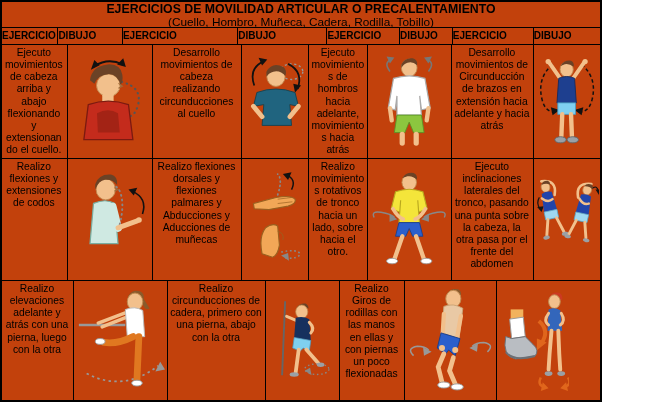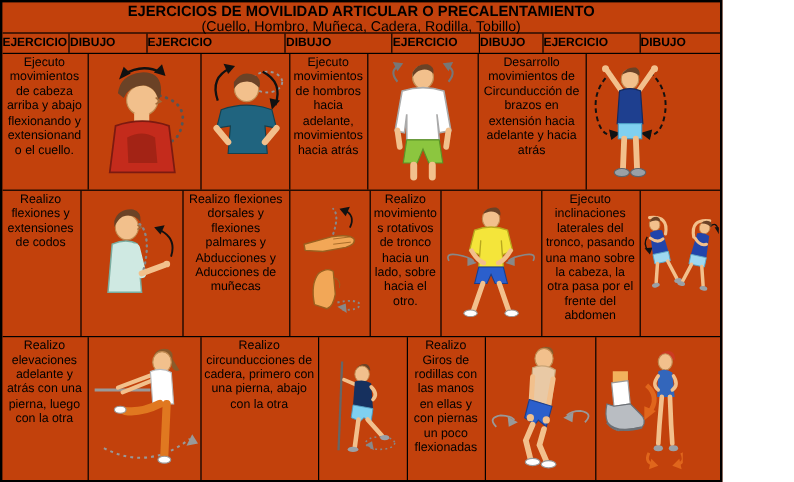--- a/index.html
+++ b/index.html
@@ -61,20 +61,21 @@
           <polygon points="53,76 49,67 60,66" fill="#555"></polygon>
           <ellipse cx="45" cy="36" rx="13.5" ry="13" fill="#F2C08C" stroke="#C08A50"></ellipse>
           <path d="M24 30 Q26 14 44 12 Q59 11 61 24 Q62 31 59 36 Q56 24 46 23 Q33 24 29 34 Z" fill="#6B4226"></path>
           <path d="M57 34 l4 3 -4 2" fill="none" stroke="#A06A3A" stroke-width="1.4"></path>
           <rect x="38" y="47" width="13" height="8" fill="#F2C08C"></rect>
           <path d="M22 58 Q45 50 68 58 L73 98 L17 98 Z" fill="#C42B1C" stroke="#7C1A10" stroke-width="1.5"></path>
           <path d="M32 68 Q45 61 56 68 L58 90 L33 90 Z" fill="#A32315"></path>
         </g>
       </svg>
     </div>
+    <div class="cell ex bw3">Desarrollo movimientos de cabeza realizando circunducciones al cuello</div>
     <div class="cell dr bw4">
       <svg viewBox="0 0 74 110" width="72" height="108">
         <ellipse cx="56" cy="20" rx="13" ry="9" fill="none" stroke="#999" stroke-width="1.6" stroke-dasharray="2.5 3"></ellipse>
         <path d="M13 36 Q6 16 24 8" fill="none" stroke="#111" stroke-width="2"></path>
         <polygon points="28,6 18,4 22,13" fill="#111"></polygon>
         <path d="M63 40 Q70 20 52 11" fill="none" stroke="#111" stroke-width="2"></path>
         <polygon points="60,44 67,36 58,34" fill="#111"></polygon>
         <ellipse cx="38" cy="26" rx="10.5" ry="11" fill="#F2C08C" stroke="#C08A50"></ellipse>
         <path d="M27 20 Q34 8 47 15 Q51 19 49 25 Q43 18 35 20 Q30 21 27 26 Z" fill="#6B4226"></path>
         <path d="M16 44 Q38 36 60 44 L64 60 L54 58 L56 82 L22 82 L24 58 L12 60 Z" fill="#20647F" stroke="#12414F"></path>
@@ -159,21 +160,21 @@
         <path d="M88 56 Q92 48 80 50 Q68 52 64 56" fill="none" stroke="#888" stroke-width="1.6"></path>
         <polygon points="61,58 70,52 70,61" fill="#888"></polygon>
         <path d="M31 26 Q47 20 63 26 L68 46 L58 50 L57 36 L59 62 L35 62 L37 36 L36 50 L26 46 Z" fill="#F4E53A" stroke="#B9A81E" stroke-width="1.3"></path>
         <path d="M28 46 Q34 56 40 58 M66 46 Q60 56 54 58" stroke="#F2C08C" stroke-width="4.5" fill="none" stroke-linecap="round"></path>
         <path d="M35 62 h24 l4 16 h-12 l-4 -9 -4 9 h-12 Z" fill="#2B5FCC" stroke="#1A3E8C"></path>
         <path d="M39 78 L30 104 M55 78 L64 104" stroke="#F2C08C" stroke-width="5" stroke-linecap="round"></path>
         <ellipse cx="27" cy="107" rx="6.5" ry="3.2" fill="#fff" stroke="#999"></ellipse>
         <ellipse cx="67" cy="107" rx="6.5" ry="3.2" fill="#fff" stroke="#999"></ellipse>
       </svg>
     </div>
-    <div class="cell ex bw7">Ejecuto inclinaciones laterales del tronco, pasando una mano sobre la cabeza, la otra pasa por el frente del abdomen</div>
+    <div class="cell ex bw7">Ejecuto inclinaciones laterales del tronco, pasando una punta sobre la cabeza, la otra pasa por el frente del abdomen</div>
     <div class="cell dr bw8">
       <svg viewBox="0 0 88 118" width="71" height="116">
         <path d="M6 28 Q1 36 7 44" fill="none" stroke="#111" stroke-width="1.6"></path>
         <polygon points="9,48 3,41 12,40" fill="#111"></polygon>
         <g transform="rotate(-12 22 40)">
           <path d="M30 26 Q38 6 16 4" fill="none" stroke="#F2C08C" stroke-width="3.6" stroke-linecap="round"></path>
           <ellipse cx="20" cy="13" rx="6" ry="7" fill="#F2C08C" stroke="#C08A50"></ellipse>
           <path d="M15 9 Q18 3 25 5 q3 2 2 6 q-5 -4 -12 -2 Z" fill="#6B4226"></path>
           <path d="M13 21 Q20 18 27 21 L29 46 L11 46 Z" fill="#2244AA"></path>
           <path d="M12 27 Q19 35 26 31" stroke="#F2C08C" stroke-width="3.4" fill="none" stroke-linecap="round"></path>

